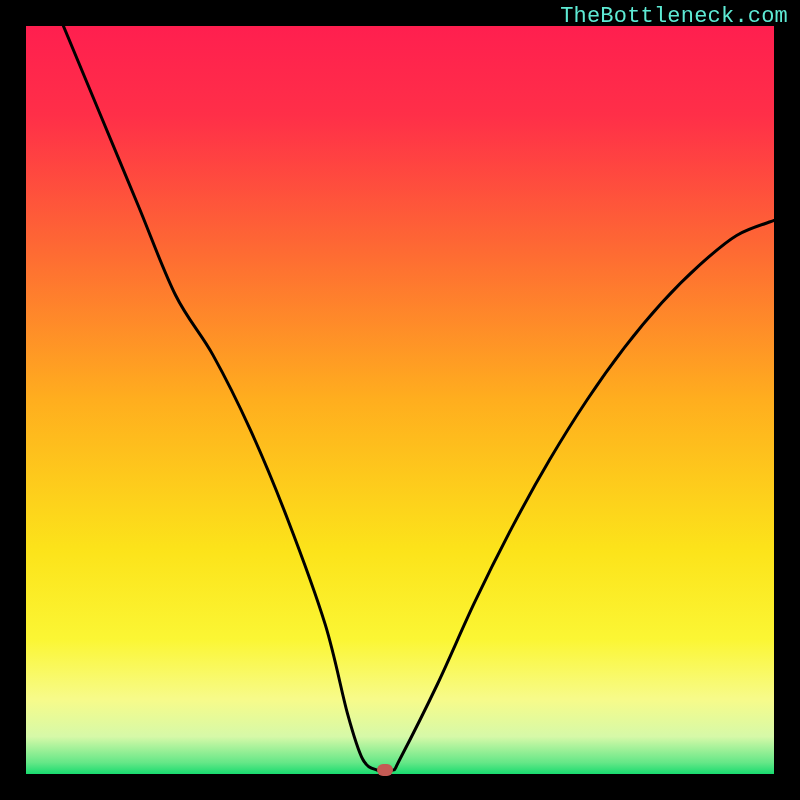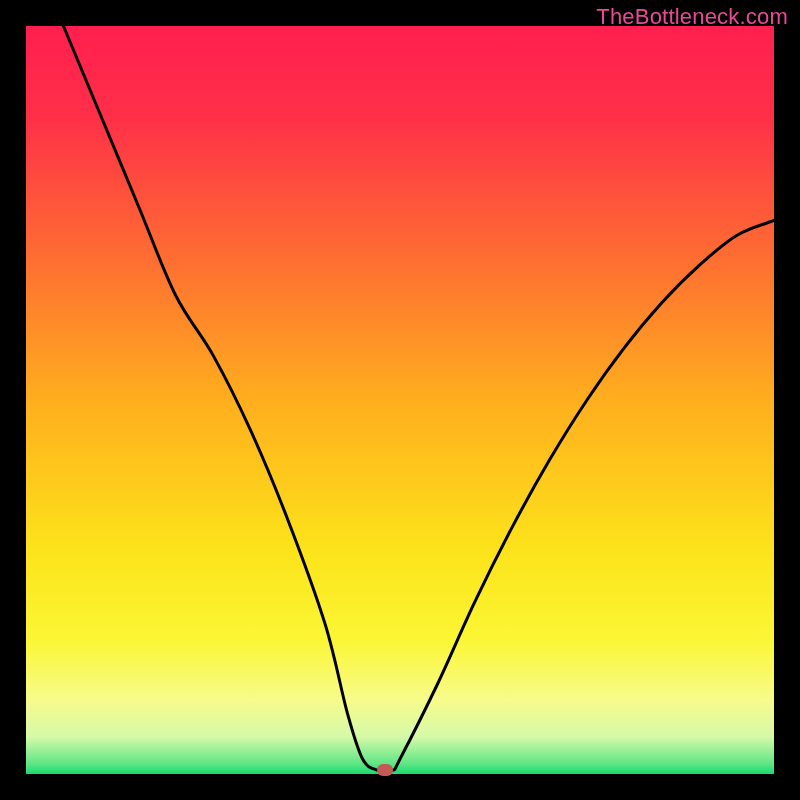--- a/index.html
+++ b/index.html
@@ -25,25 +25,26 @@
     height: 748px;
   }
   .gradient {
     position: absolute;
     left: 0; top: 0; right: 0; bottom: 0;
   }
   .watermark {
     position: absolute;
     top: 4px;
     right: 12px;
-    color: #ec4899;
+    color: #5eead4;
     font-size: 22px;
     letter-spacing: 0.2px;
     font-weight: 400;
     user-select: none;
+    font-family: Liberation Mono, monospace;
   }
   svg.curve {
     position: absolute;
     left: 0; top: 0;
   }
   .marker {
     position: absolute;
     width: 16px;
     height: 12px;
     background: #c45a54;

